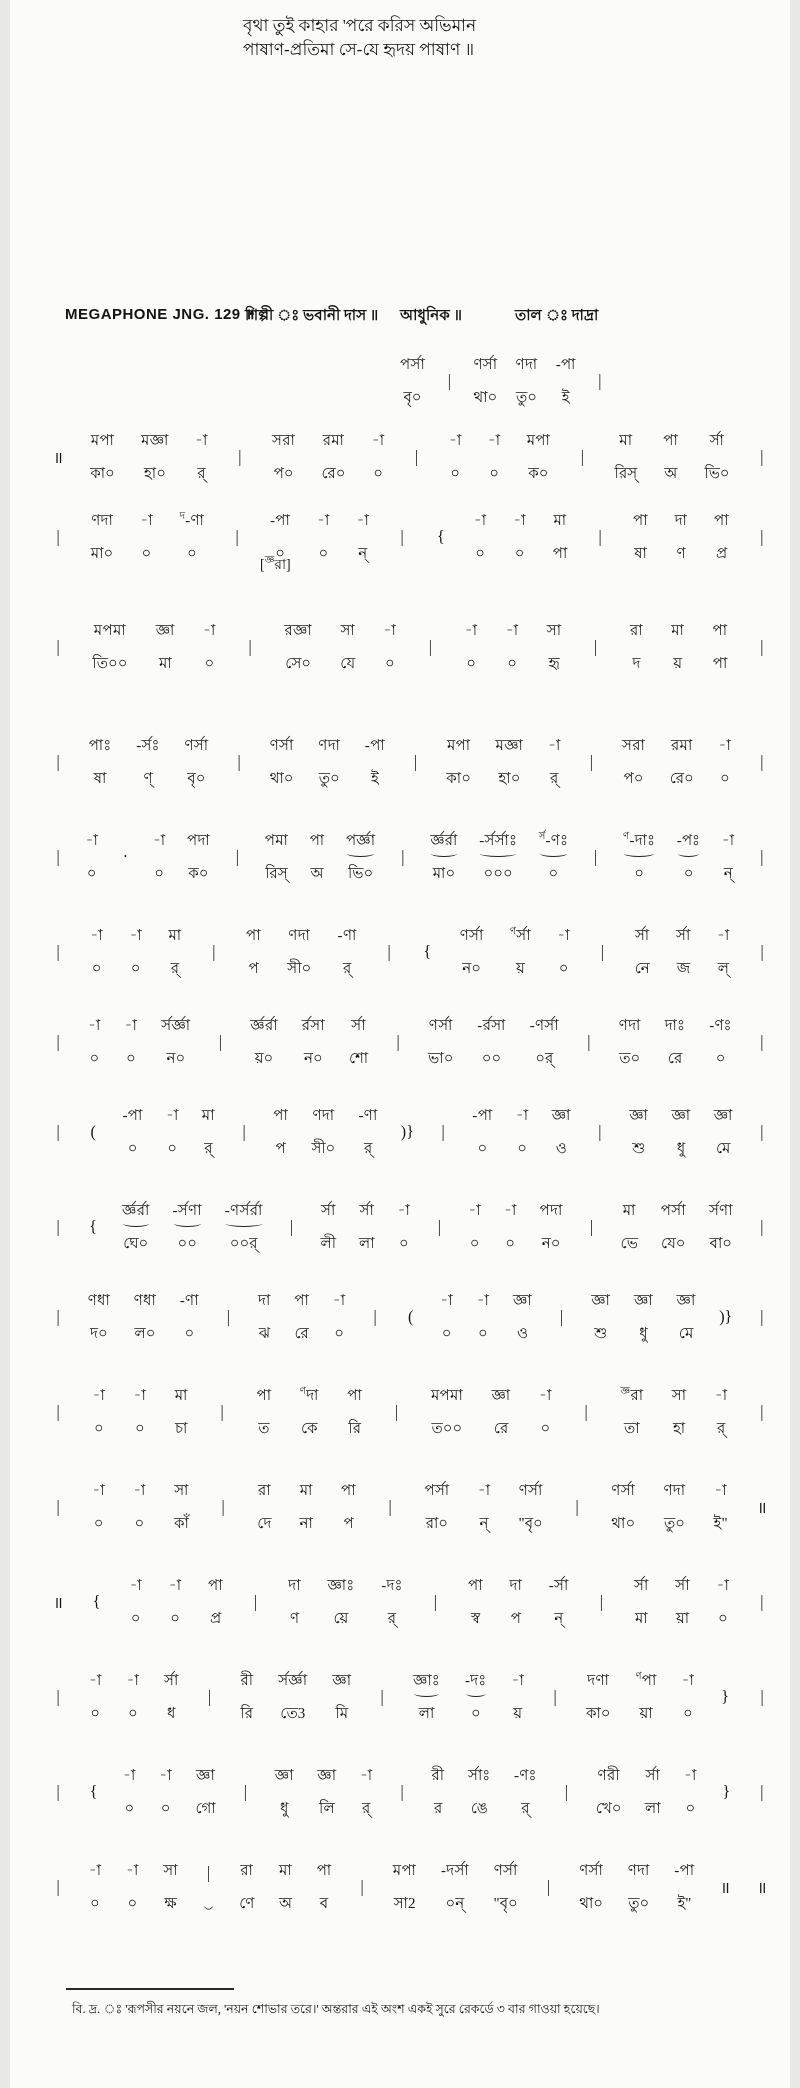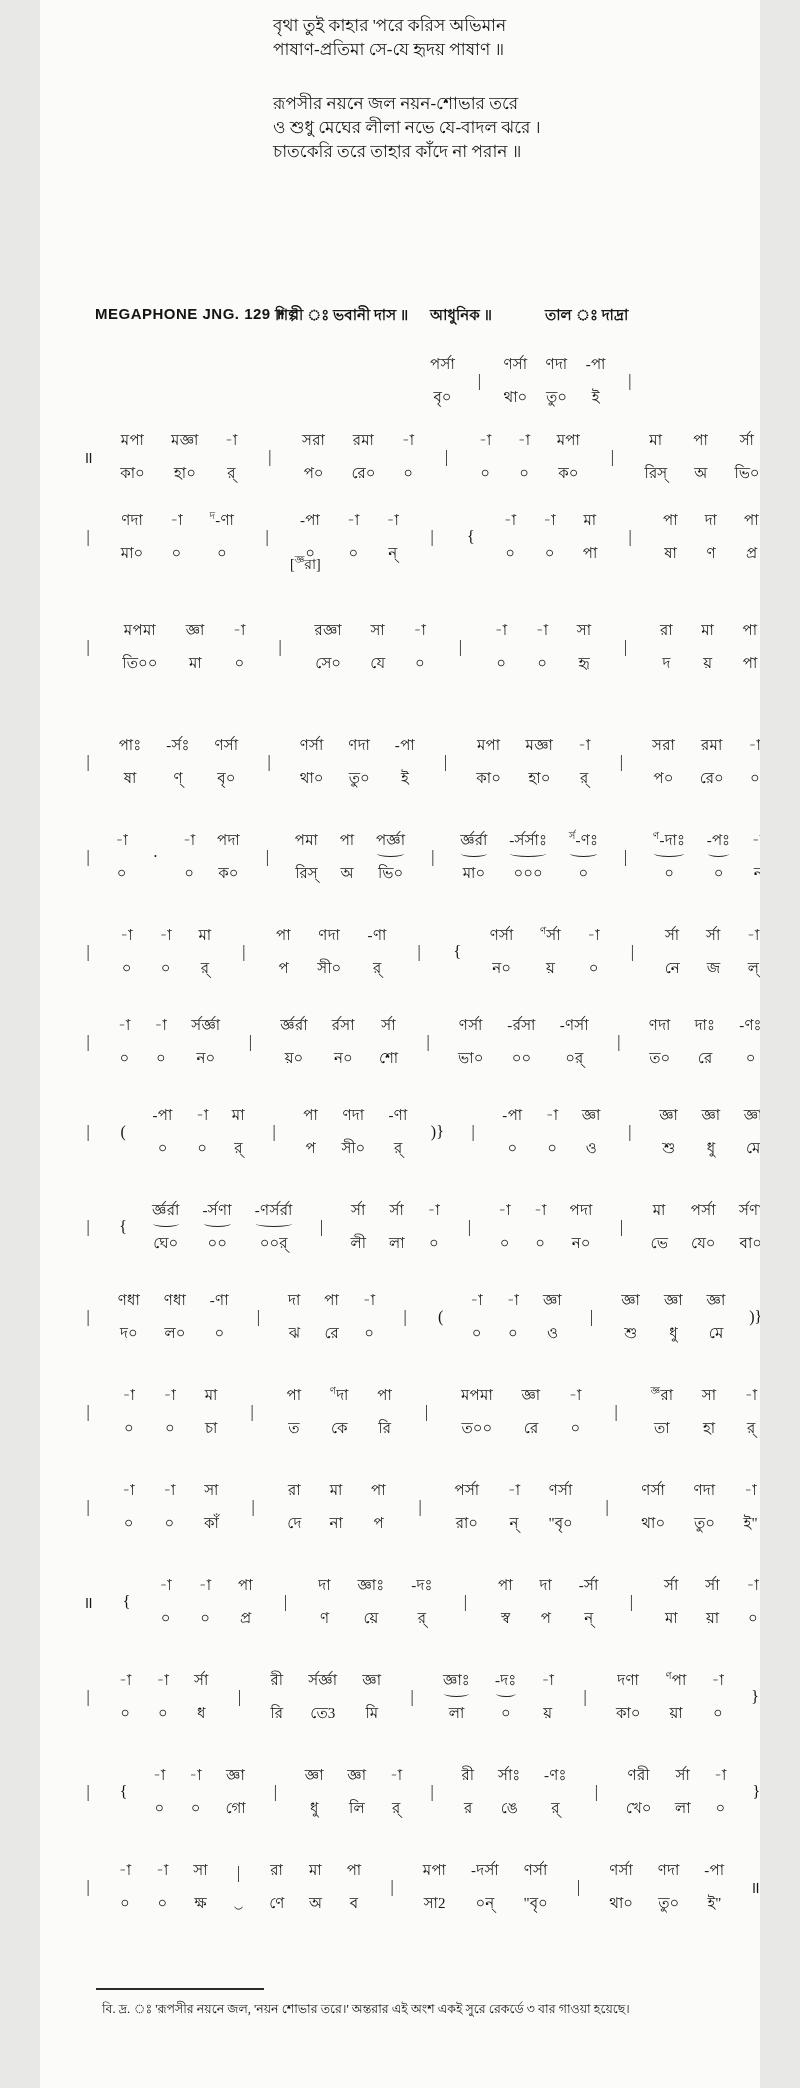--- a/index.html
+++ b/index.html
@@ -1,16 +1,16 @@
 <!DOCTYPE html>
 <html><head>
 <meta charset="utf-8">
 <style>
   html,body{margin:0;padding:0;background:#e8e8e6;}
-  .page{position:relative;width:720px;height:2088px;margin:0 auto;background:#fbfbf9;
+  .page{position:relative;width:780px;height:2088px;margin:0 auto;background:#fbfbf9;
         color:#141414;font-family:"Liberation Serif","DejaVu Serif",serif;overflow:hidden;}
   .stanza{position:absolute;left:233px;font-size:17px;line-height:24px;white-space:nowrap;}
   .hdr{position:absolute;top:303px;left:0;width:800px;height:22px;font-size:15px;font-weight:bold;}
   .hdr span{position:absolute;white-space:nowrap;}
   .hdr .cat{left:55px;font-family:"Liberation Sans","DejaVu Sans",sans-serif;letter-spacing:.5px;}
   .hdr .artist{left:235px;}
   .hdr .style{left:390px;}
   .hdr .taal{left:505px;}
   .interlude{position:absolute;top:553px;left:250px;font-size:14px;}
   .nrow{position:absolute;left:42px;width:716px;display:flex;justify-content:space-between;
@@ -30,25 +30,20 @@
 </head>
 <body>
 
 <div class="page">
 
   <div class="stanza" style="top:14px">
     <div>বৃথা তুই কাহার 'পরে করিস অভিমান</div>
     <div>পাষাণ-প্রতিমা  সে-যে হৃদয় পাষাণ ॥</div>
   </div>
 
-  <div class="stanza" style="top:92px">
-    <div>রূপসীর নয়নে জল নয়ন-শোভার তরে</div>
-    <div>ও শুধু মেঘের লীলা নভে যে-বাদল ঝরে ।</div>
-    <div>চাতকেরি তরে তাহার কাঁদে না পরান ॥</div>
-  </div>
 
 
   <div class="hdr">
     <span class="cat">MEGAPHONE JNG. 129 ॥</span>
     <span class="artist">শিল্পী ঃ ভবানী দাস ॥</span>
     <span class="style">আধুনিক ॥</span>
     <span class="taal">তাল ঃ দাদ্রা</span>
   </div>
 
   <div class="interlude"><span>[</span><sup class="gr">জ্ঞ</sup><span>রা]</span></div>

